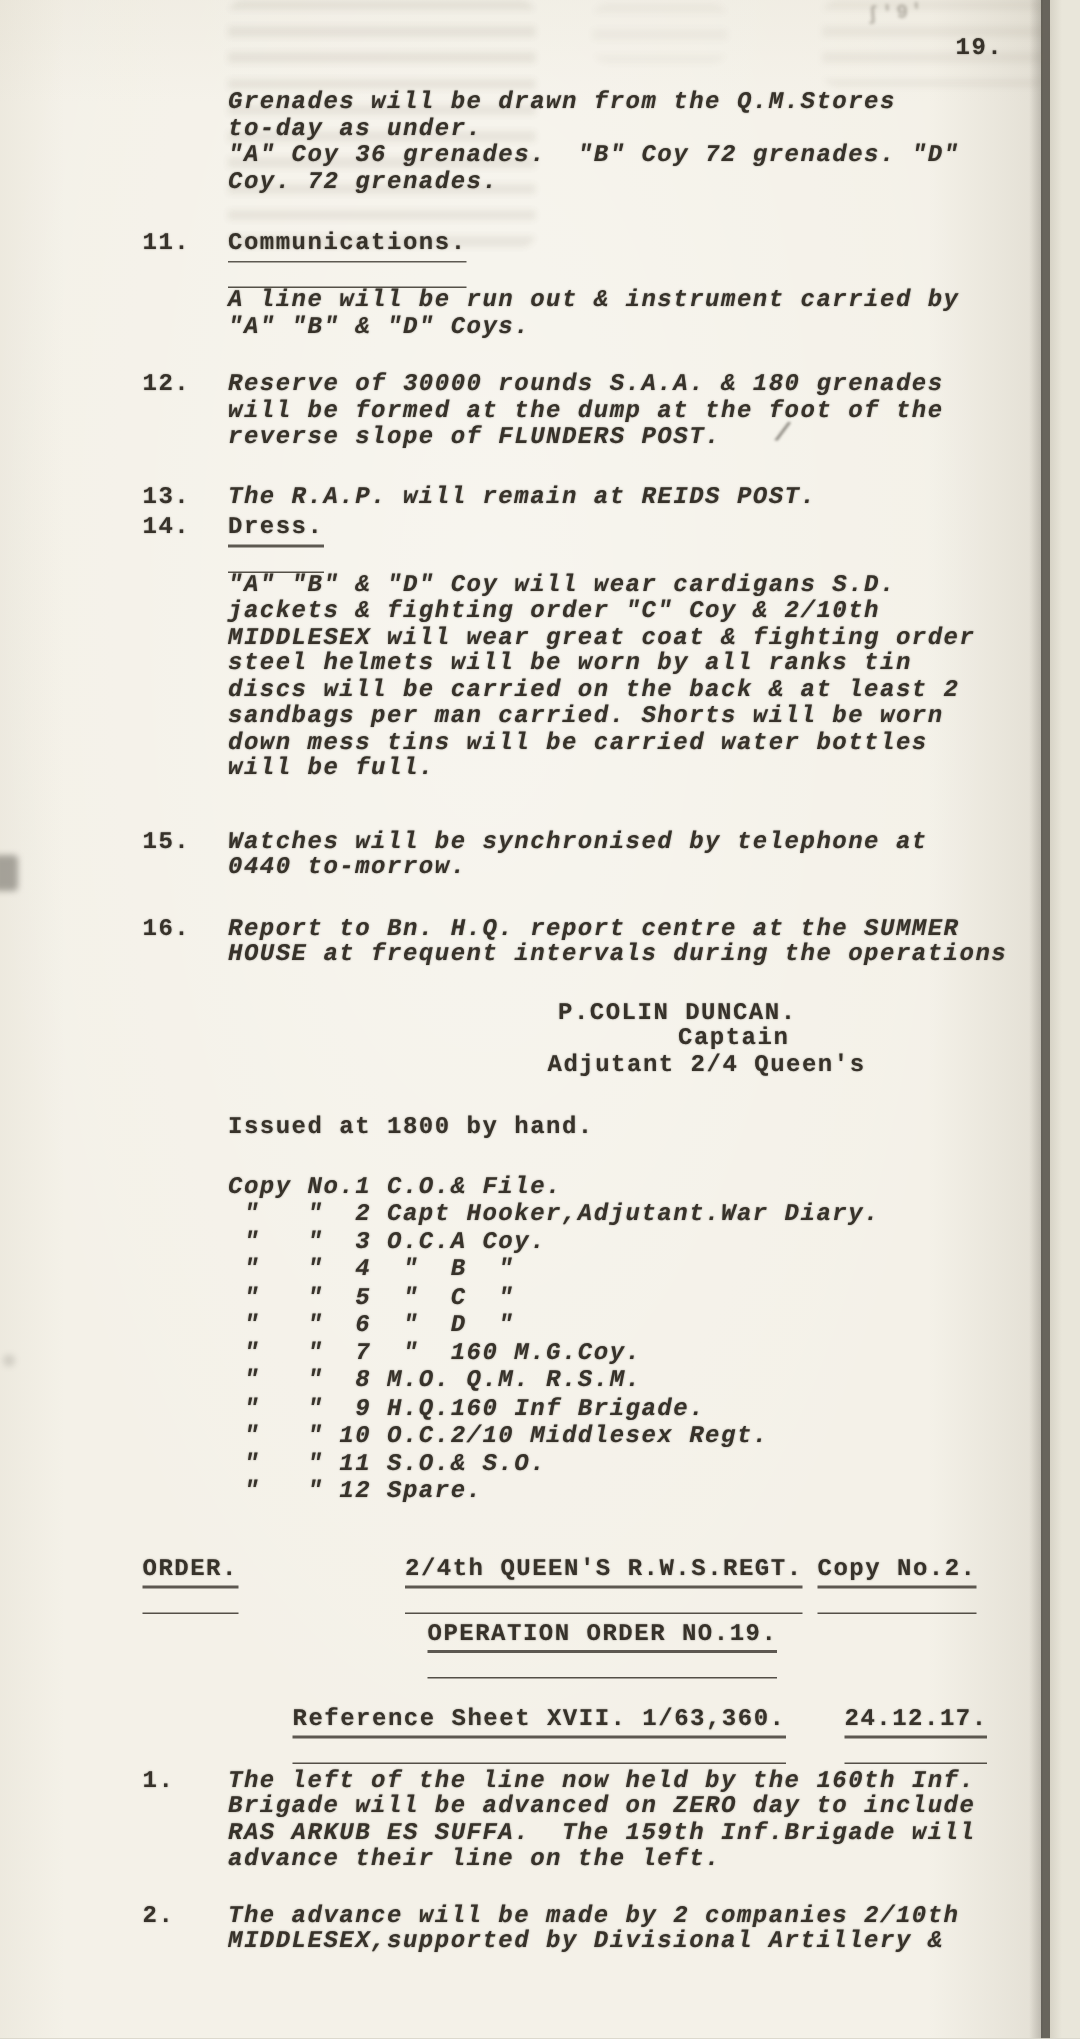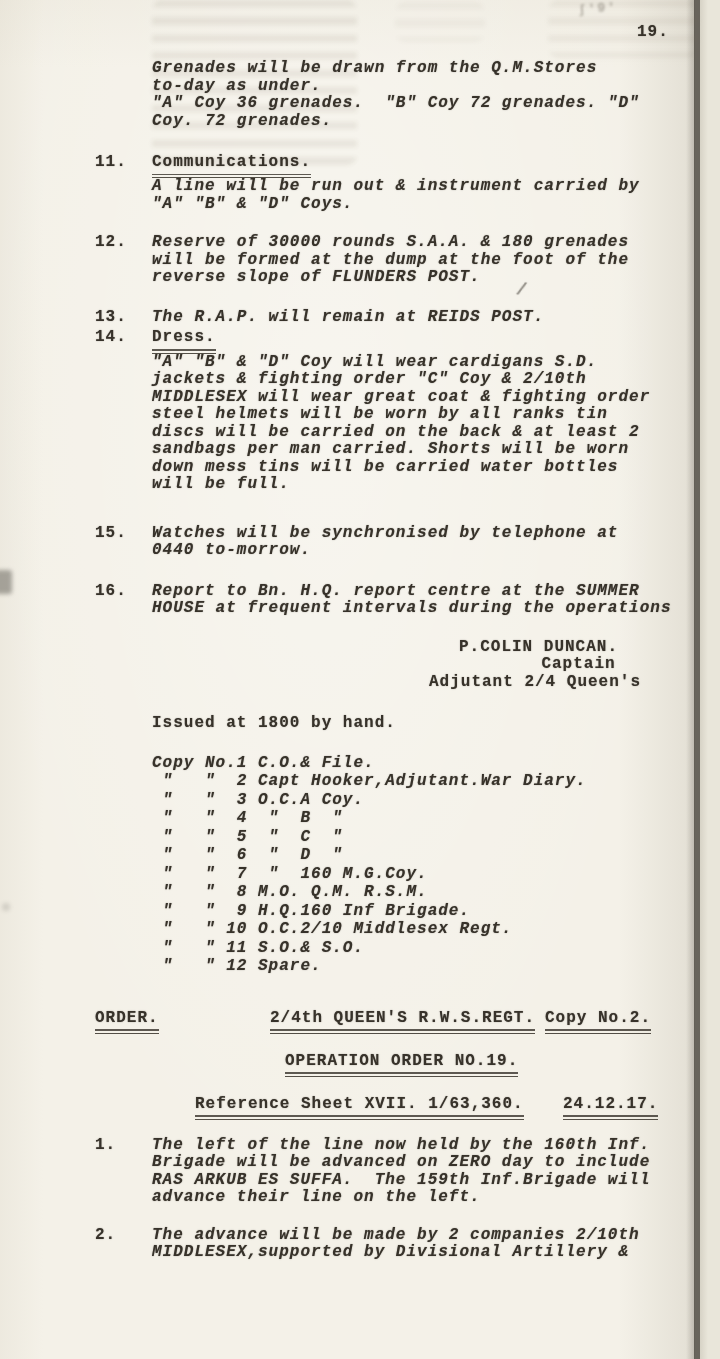--- a/index.html
+++ b/index.html
@@ -43,24 +43,24 @@
 
   .page-number{position:absolute;left:637px;top:24px;}
 
   .content{position:absolute;left:95px;top:60px;width:612px;}
   .lines{white-space:pre;margin:0;font-style:italic;}
   .cont{margin-left:57px;}
   .item{display:flex;}
   .item .num{width:57px;flex:0 0 57px;}
   .item .body{flex:1 1 auto;}
 
-  .u{display:inline-block;border-bottom:1.8px solid rgba(55,50,42,0.85);padding-bottom:2px;}
+  .u{display:inline-block;border-bottom:1.8px solid rgba(55,50,42,0.85);padding-bottom:16px;}
   .u::after{content:"";display:block;height:1.8px;background:rgba(55,50,42,0.8);margin-top:2px;}
 
-  .signature{margin:2px;text-align:center;}
+  .signature{margin:2px;}
   .sig-name{margin-left:275px;}
   .sig-rank{margin-left:355px;}
   .sig-title{margin-left:268px;}
   .issued{margin-left:57px;}
   .distribution{margin-left:57px;line-height:18.5px;}
 
   .row{position:relative;height:26px;}
   .pos-unit{position:absolute;left:175px;top:0;}
   .pos-copy{position:absolute;left:450px;top:0;}
   .order-title{margin-left:190px;}

